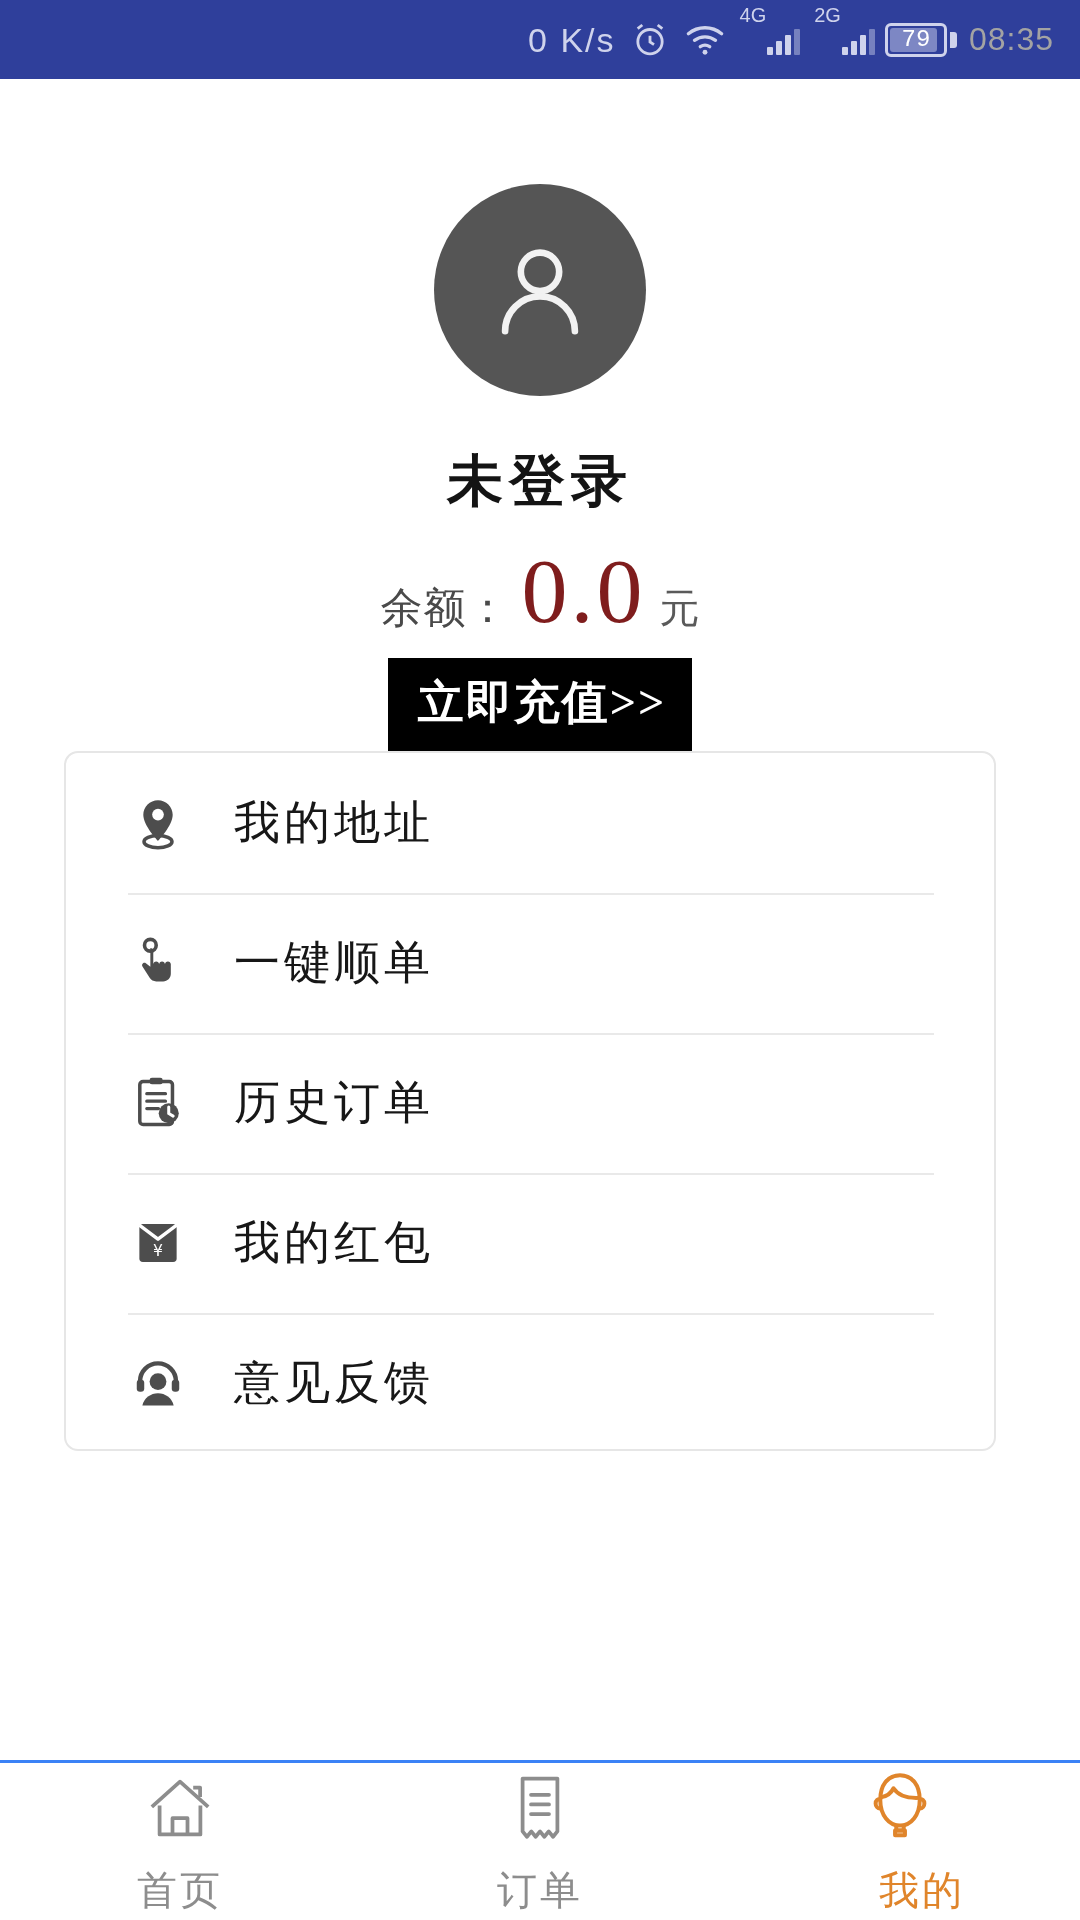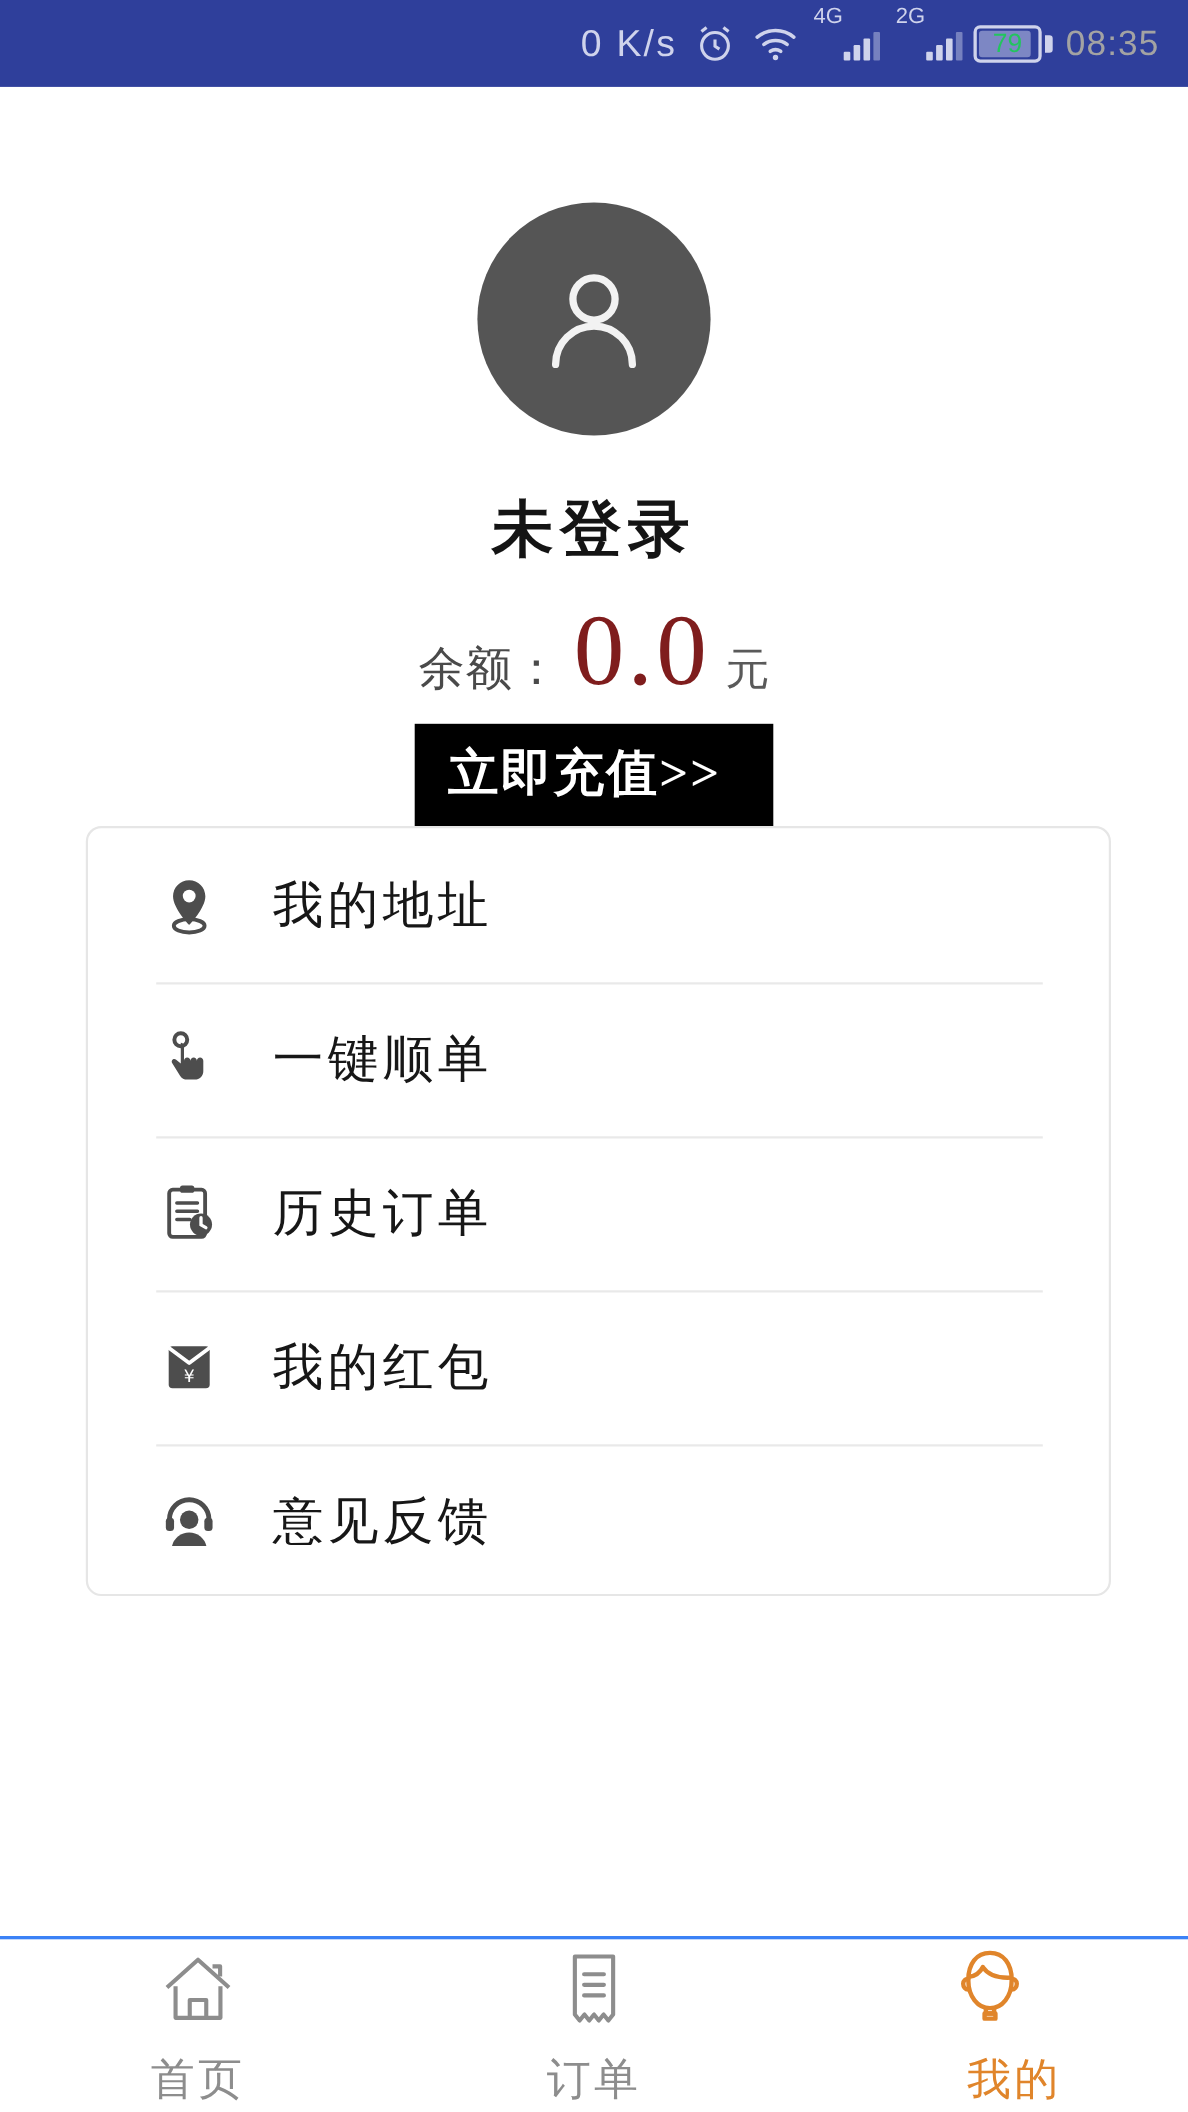--- a/index.html
+++ b/index.html
@@ -43,22 +43,22 @@
     border:3px solid #cfd3ec; border-radius:6px;
     display:flex; align-items:center; justify-content:center;
     margin-left:10px;
   }
   .batt-fill {
     position:absolute; left:2px; top:2px; bottom:2px; width:84%;
     background:#7d87c4; border-radius:3px;
   }
   .batt-num {
     position:relative;
-    font-family:Liberation Sans, sans-serif;
-    font-size:24px; color:#22c55e; letter-spacing:0px;
+    font-family:Liberation Mono, monospace;
+    font-size:24px; color:#ffffff; letter-spacing:0px;
   }
   .batt-cap {
     width:7px; height:16px; background:#cfd3ec;
     border-radius:0 3px 3px 0; margin-left:3px;
   }
   .net-label {
     font-family:"Liberation Sans", sans-serif;
     font-size:20px; color:#cfd3ec;
     align-self:flex-start; margin-top:4px; margin-right:1px;
   }
@@ -89,30 +89,30 @@
     margin-top:28px;
     display:flex; align-items:baseline; justify-content:center;gap:12px;
   }
   #balance-label { font-size:42px; color:#4a4a4a; letter-spacing:1px; }
   #balance-value { font-size:92px; color:#7f1d1d; line-height:.95; letter-spacing:3px; }
   #balance-unit  { font-size:40px; color:#5a5a5a; margin-left:2px; }
   #recharge-btn {
     margin-top:22px;
     background:#000000; color:#ffffff;
     font-size:46px; letter-spacing:2px;
-    padding:14px 47px 18px 30px;
+    padding:14px 26px 18px 30px;
     border:none; cursor:pointer;
     font-family:"Liberation Serif", serif;
     font-weight:bold;
   }
 
   
   #menu-card {
     position:absolute;
-    left:78px; top:751px;
+    left:64px; top:751px;
     width:932px; height:700px;
     background:#ffffff;
     border:2px solid #e6e6e6;
     border-radius:14px;
   }
   .menu-item {
     position:relative;
     height:140px;
     display:flex; align-items:center;
     padding-left:62px;

